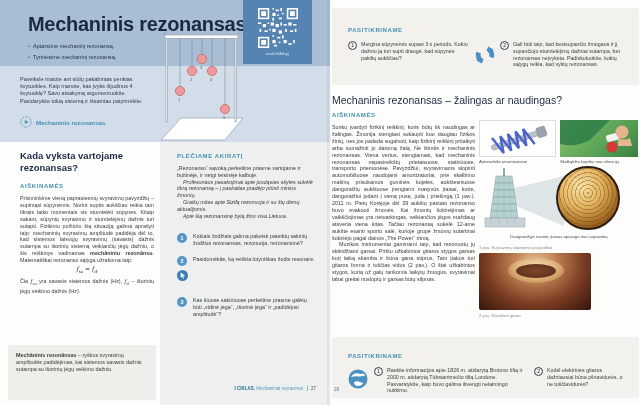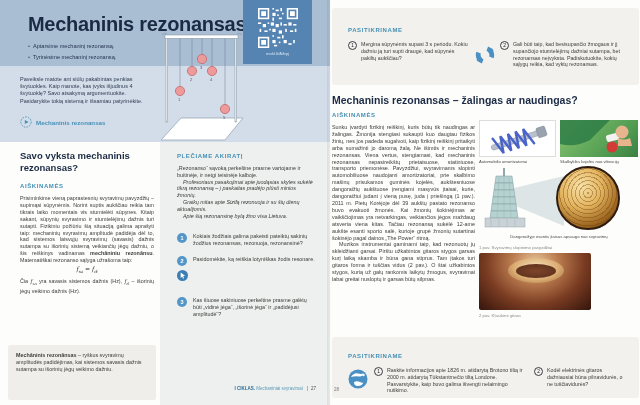--- a/index.html
+++ b/index.html
@@ -46,21 +46,21 @@
   .footer-left .pg { border-left:0.5px solid #9bb9c9; margin-left:3px; padding-left:3px; color:#4a4a48; }
 
   
   .gutter      { left:327px; top:0; width:7px; height:405px; background:linear-gradient(90deg, rgba(60,70,90,0.10), rgba(60,70,90,0) 60%); }
   .check-box   { background:#f2f1ed; border-radius:3px; }
   .check-top   { left:332px; top:8px; width:307px; height:77px; padding:10px 12px 0 16px; }
   .check-bot   { left:332px; top:337px; width:307px; height:61px; padding:7px 10px 0 16px; }
   .check-row   { display:flex; margin-top:5px; }
   .num-outline { width:9px; height:9px; flex:none; border:0.8px solid #3c3c44; border-radius:50%; font-size:4.8px; line-height:8px; text-align:center; color:#222; margin-right:4px; }
   .cq-text     { font-size:5.3px; line-height:6.8px; color:#3d3d3b; }
-  .r-heading   { left:332px; top:94px; width:306px; font-size:10.5px; font-weight:bold; color:#1b2a44; }
+  .r-heading   { left:332px; top:94px; width:306px; font-size:10.5px; font-weight:normal; color:#1b2a44; }
   .r-sub       { left:332px; top:112px; }
   .r-col       { left:332px; top:124px; width:143px; font-size:5.4px; line-height:6.9px; color:#3d3d3b; text-align:justify; }
   .r-col .p2   { text-indent:7px; }
   .page-num    { left:334px; top:387px; font-size:4.5px; color:#77777a; }
 
   
   .fig-frame   { background:#fff; border:0.5px solid #ddd; }
   .fig1a       { left:479px; top:120px; width:77px; height:37px; }
   .fig1b       { left:560px; top:120px; width:78px; height:37px; overflow:hidden; background:linear-gradient(135deg,#8cc56f,#4f9b52 70%,#3b7e41); }
   .fig-cap     { font-size:4.2px; line-height:5px; color:#4a4a48; }
@@ -188,21 +188,21 @@
   <div class="abs intro-text">Paveiksle matote ant siūlų pakabintas penkias švytuokles. Kaip manote, kas įvyks išjudinus 4 švytuoklę? Savo atsakymą argumentuokite. Pasidarykite tokią sistemą ir išsamiau patyrinėkite.</div>
 
   <div class="abs video-link">
     <svg width="12" height="12" viewBox="0 0 14 14">
       <circle cx="7" cy="7" r="6" fill="none" stroke="#4590b6" stroke-width="1" stroke-dasharray="2 1.3"></circle>
       <polygon points="5.6,4.6 10,7 5.6,9.4" fill="#4590b6"></polygon>
     </svg>
     <span class="lbl">Mechaninis rezonansas</span>
   </div>
 
-  <div class="abs s1-heading">Savo vyksta mechaninis rezonansas?</div>
+  <div class="abs s1-heading">Kada vyksta vartojame rezonansas?</div>
   <div class="abs blue-sub s1-sub">AIŠKINAMĖS</div>
 
   <div class="abs s1-text">
     <span>Prisiminkime vieną paprastesnių svyravimų pavyzdžių – supimąsi sūpynėmis. Norint suptis aukščiau reikia tam tikrais laiko momentais vis stumtelėti sūpynes. Kitaip sakant, sūpynių svyravimo ir stumtelėjimų dažnis turi sutapti. Fizikiniu požiūriu šią situaciją galima aprašyti taip: mechaninių svyravimų amplitudė padidėja dėl to, kad sistemos laisvųjų svyravimų (savasis) dažnis sutampa su išorinių sistemą veikiančių jėgų dažniu, o šis reiškinys vadinamas </span><b>mechāniniu rezonānsu</b><span>. Matematiškai rezonanso sąlyga užrašoma taip:</span>
     <div class="formula-line">
       <span>f</span><sub class="fsub">sa</sub>
       <span>=</span>
       <span>f</span><sub class="fsub">iš</sub>
     </div>
     <span>Čia </span><span class="fvar">f</span><sub class="fsub">sa</sub><span> yra savasis sistemos dažnis (Hz), </span><span class="fvar">f</span><sub class="fsub">iš</sub><span> – išorinių jėgų veikimo dažnis (Hz).</span>

